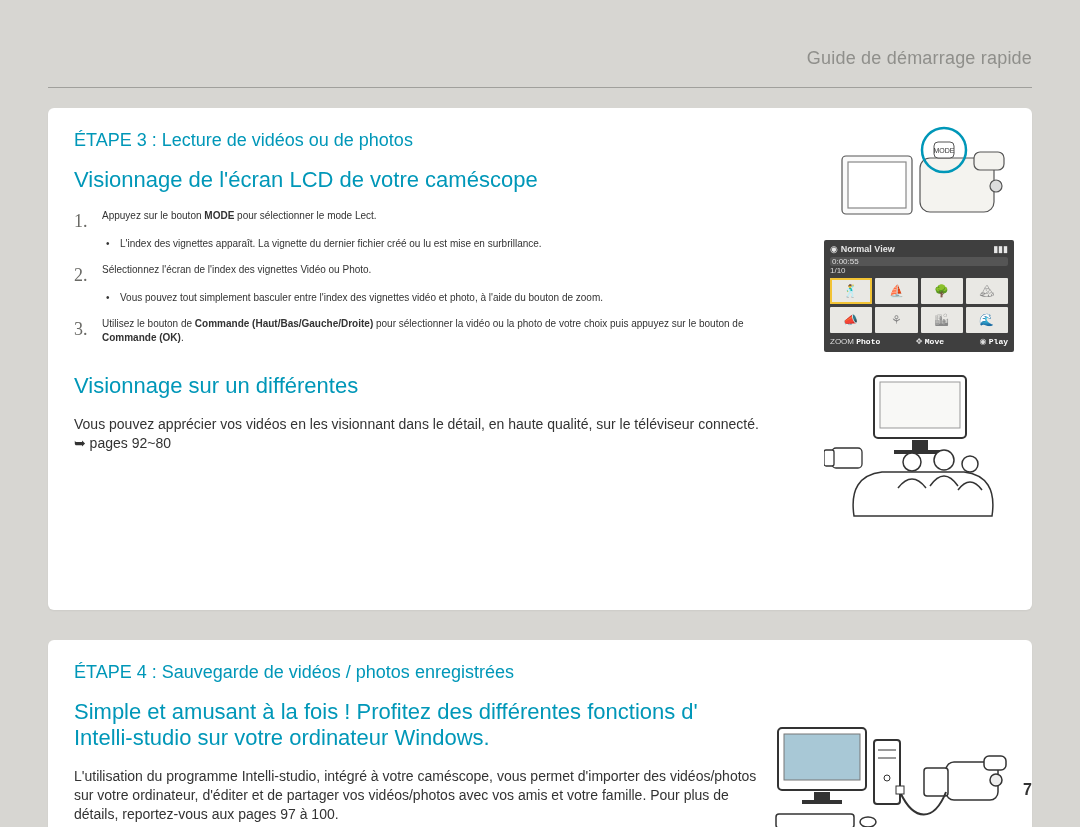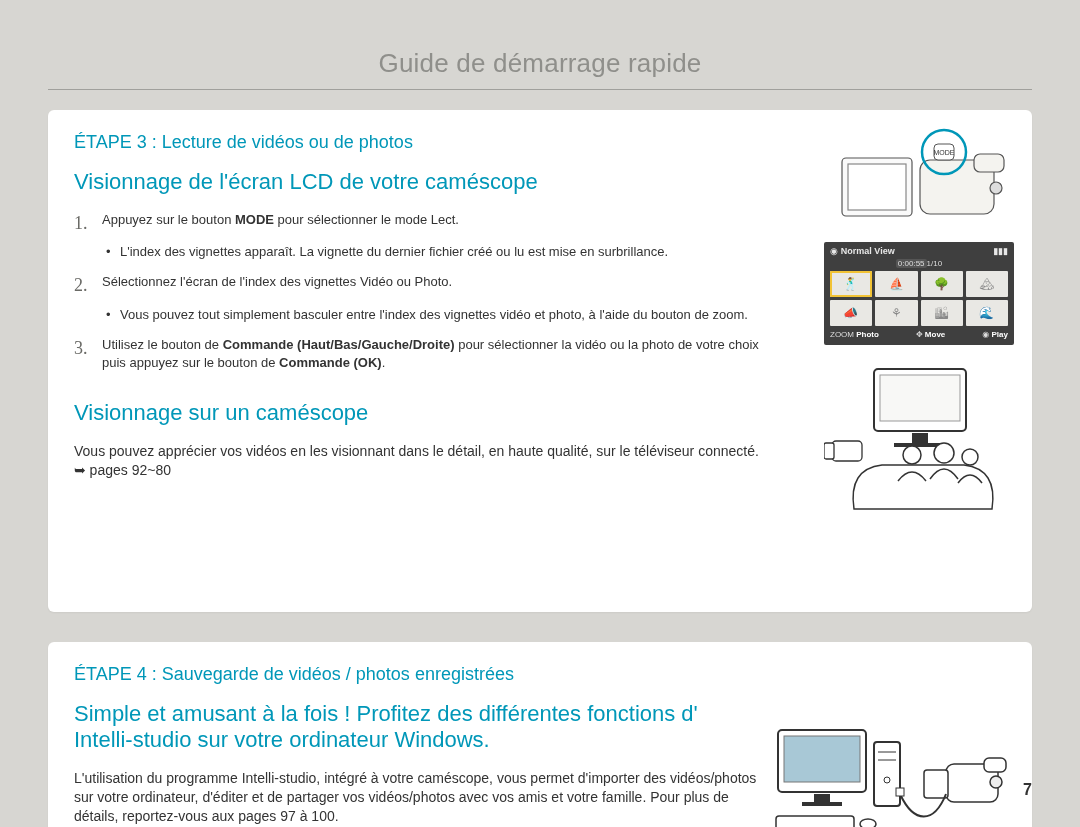--- a/index.html
+++ b/index.html
@@ -19,26 +19,26 @@
     height: 827px;
   }
   .page {
     position: relative;
     width: 1080px;
     height: 827px;
     box-sizing: border-box;
     padding: 48px 48px 0 48px;
   }
   .header {
-    text-align: center;
-    font-size: 26px;
+    text-align: right;
+    font-size: 18px;
     color: var(--header-grey);
     font-weight: 400;
     letter-spacing: .2px;
-    padding-bottom: 10px;
+    padding-bottom: 18px;
     border-bottom: 1px solid var(--line);
     margin-bottom: 20px;
   }
   .sheet {
     position: relative;
     background: var(--sheet-bg);
     border-radius: 6px;
     padding: 22px 16px 20px 26px;
     box-shadow: 0 1px 2px rgba(0,0,0,.05);
     overflow: hidden;
@@ -64,21 +64,21 @@
   ol.steps {
     list-style: none;
     counter-reset: step;
     padding: 0; margin: 0 0 18px 0;
     max-width: 700px;
   }
   ol.steps > li {
     counter-increment: step;
     position: relative;
     padding-left: 28px;
-    font-size: 13px;
+    font-size: 10px;
     line-height: 1.4;
     margin-bottom: 12px;
   }
   ol.steps > li::before {
     content: counter(step) ".";
     position: absolute;
     left: 0; top: 0;
     font-family: Georgia, "Times New Roman", serif;
     font-size: 18px;
     color: #6a6a66;
@@ -126,20 +126,21 @@
     font-size: 9px;
     color:#e7e7e7;
     margin-bottom: 3px;
   }
   .lcd-top .left { display:flex; align-items:center; gap:3px; }
   .lcd-top .title { font-weight:bold; }
   .lcd-timebar {
     display:flex; justify-content:center;
     font-size:8px; color:#ddd;
     margin-bottom:3px;
+    flex-direction:column;
   }
   .lcd-timebar .t { background:#555; padding:0 2px; border-radius:2px; }
   .lcd-grid {
     display:grid;
     grid-template-columns: repeat(4, 1fr);
     gap: 3px;
   }
   .thumb {
     background:#e9e8e4;
     height:26px;
@@ -147,21 +148,21 @@
     display:flex; align-items:center; justify-content:center;
     color:#888;
     font-size:12px;
   }
   .thumb.sel { outline: 2px solid #f2c335; outline-offset:-2px; }
   .lcd-footer {
     display:flex; justify-content:space-between;
     font-size:8px; color:#ddd;
     margin-top:4px;
   }
-  .lcd-footer span b { color:#fff; }
+  .lcd-footer span b { color:#fff;font-family:Liberation Mono, monospace; }
   .fig-tv {
     margin-top: 18px;
   }
   .fig-pc-wrap {
     position:absolute;
     right:18px;
     bottom: 6px;
     width: 240px;
   }
   .pagenum {
@@ -194,21 +195,21 @@
       <li>
         <span>Sélectionnez l'écran de l'index des vignettes Vidéo ou Photo.</span>
         <div class="subbullet">Vous pouvez tout simplement basculer entre l'index des vignettes vidéo et photo, à l'aide du bouton de zoom.</div>
       </li>
       <li>
         <span>Utilisez le bouton de </span><b>Commande (Haut/Bas/Gauche/Droite)</b><span> pour sélectionner la vidéo ou la photo de votre choix puis appuyez sur le bouton de </span><b>Commande (OK)</b><span>.</span>
       </li>
     </ol>
 
     <div class="section2">
-      <div class="section-title">Visionnage sur un caméscope</div>
+      <div class="section-title">Visionnage sur un différentes</div>
       <p class="para">
         <span>Vous pouvez apprécier vos vidéos en les visionnant dans le  détail, en haute qualité, sur le téléviseur connecté. </span><span>➥</span><span> pages 92~80</span>
       </p>
     </div>
 
     <div class="right-figs">
       <div class="fig-camcorder">
         <svg viewBox="0 0 190 110" width="190" height="110">
 
           <g stroke="#555" stroke-width="1.2" fill="#f4f3ef">

